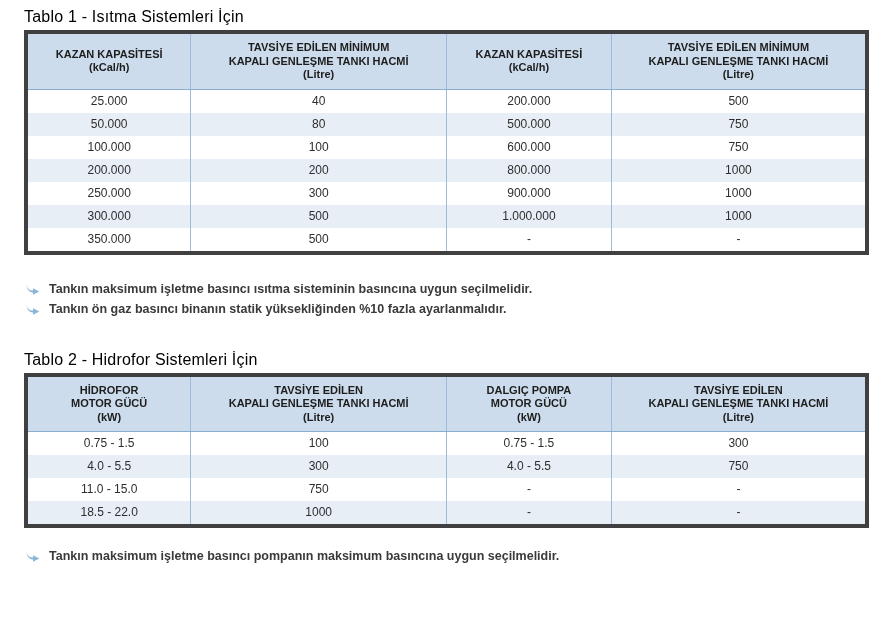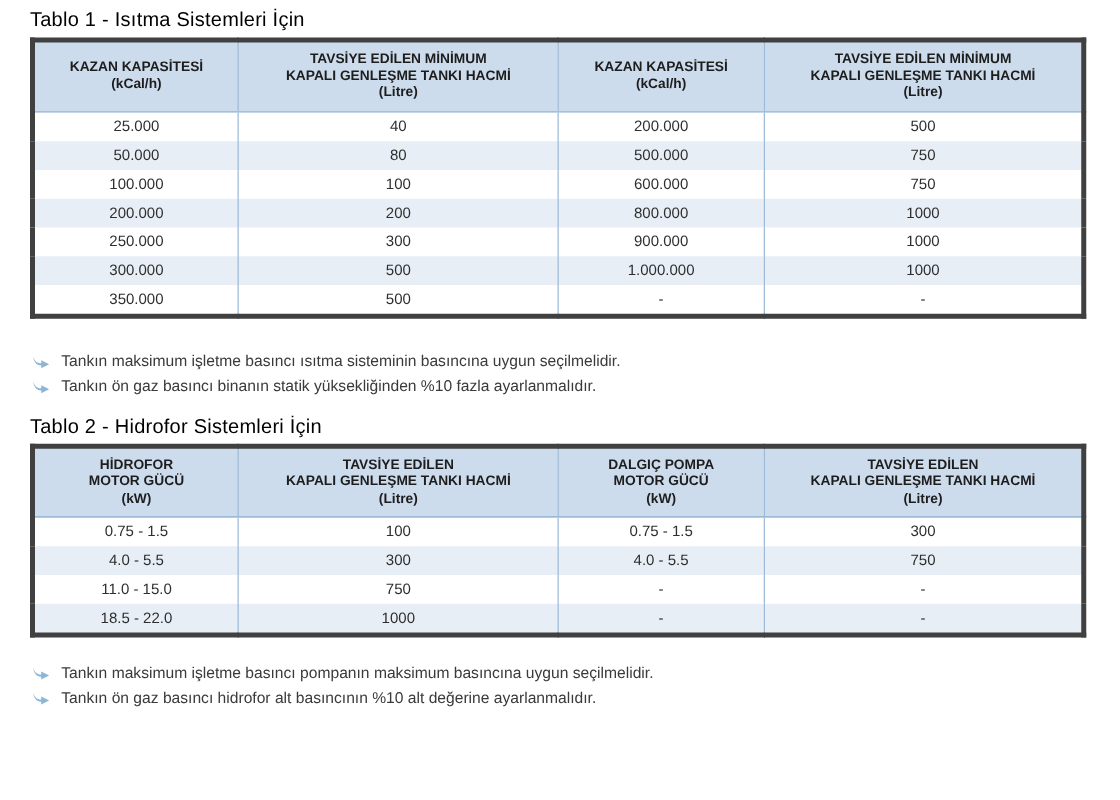--- a/index.html
+++ b/index.html
@@ -47,38 +47,39 @@
     height: 23px;
     padding: 0 4px;
     line-height: 23px;
   }
   tbody tr:nth-child(even) td { background: #e7eef6; }
 
   .notes {
     list-style: none;
     margin: 0;
     padding: 0;
+    font-weight: bold;
   }
   .notes-gap1 { margin-top: 27px; }
   .notes-gap2 { margin-top: 21px; }
   .notes li {
     display: flex;
     align-items: flex-start;
     margin: 0 0 5px 2px;
     font-size: 12.5px;
     color: #3a3a3a;
     line-height: 15px;
   }
   .arrow {
     width: 14px; height: 11px;
     flex: 0 0 auto;
     margin: 2px 9px 0 0;
     fill: #8cb5d6;
   }
-  .section2 { margin-top: 16px; }
+  .section2 { margin-top: 34px; }
 </style>
 </head>
 <body>
 
 <div class="page">
 
   <section>
     <h2 class="tbl-title">Tablo 1 - Isıtma Sistemleri İçin</h2>
     <table>
       <colgroup>
@@ -230,22 +231,16 @@
           </tr>
         </tbody>
     </table>
     <ul class="notes notes-gap2">
         <li>
           <svg class="arrow" viewBox="0 0 16 12" aria-hidden="true">
             <path d="M0.6 0.8 C1.6 5.2 4.4 7.4 8 7.2 L8 4.5 L15.2 8.2 L8 11.9 L8 9.3 C3.6 9.4 1.1 5.6 0.6 0.8 Z"></path>
           </svg>
           <span>Tankın maksimum işletme basıncı pompanın maksimum basıncına uygun seçilmelidir.</span>
         </li>
-        <li>
-          <svg class="arrow" viewBox="0 0 16 12" aria-hidden="true">
-            <path d="M0.6 0.8 C1.6 5.2 4.4 7.4 8 7.2 L8 4.5 L15.2 8.2 L8 11.9 L8 9.3 C3.6 9.4 1.1 5.6 0.6 0.8 Z"></path>
-          </svg>
-          <span>Tankın ön gaz basıncı hidrofor alt basıncının %10 alt değerine ayarlanmalıdır.</span>
-        </li>
       </ul>
   </section>
 
 </div>
 
 </body></html>

